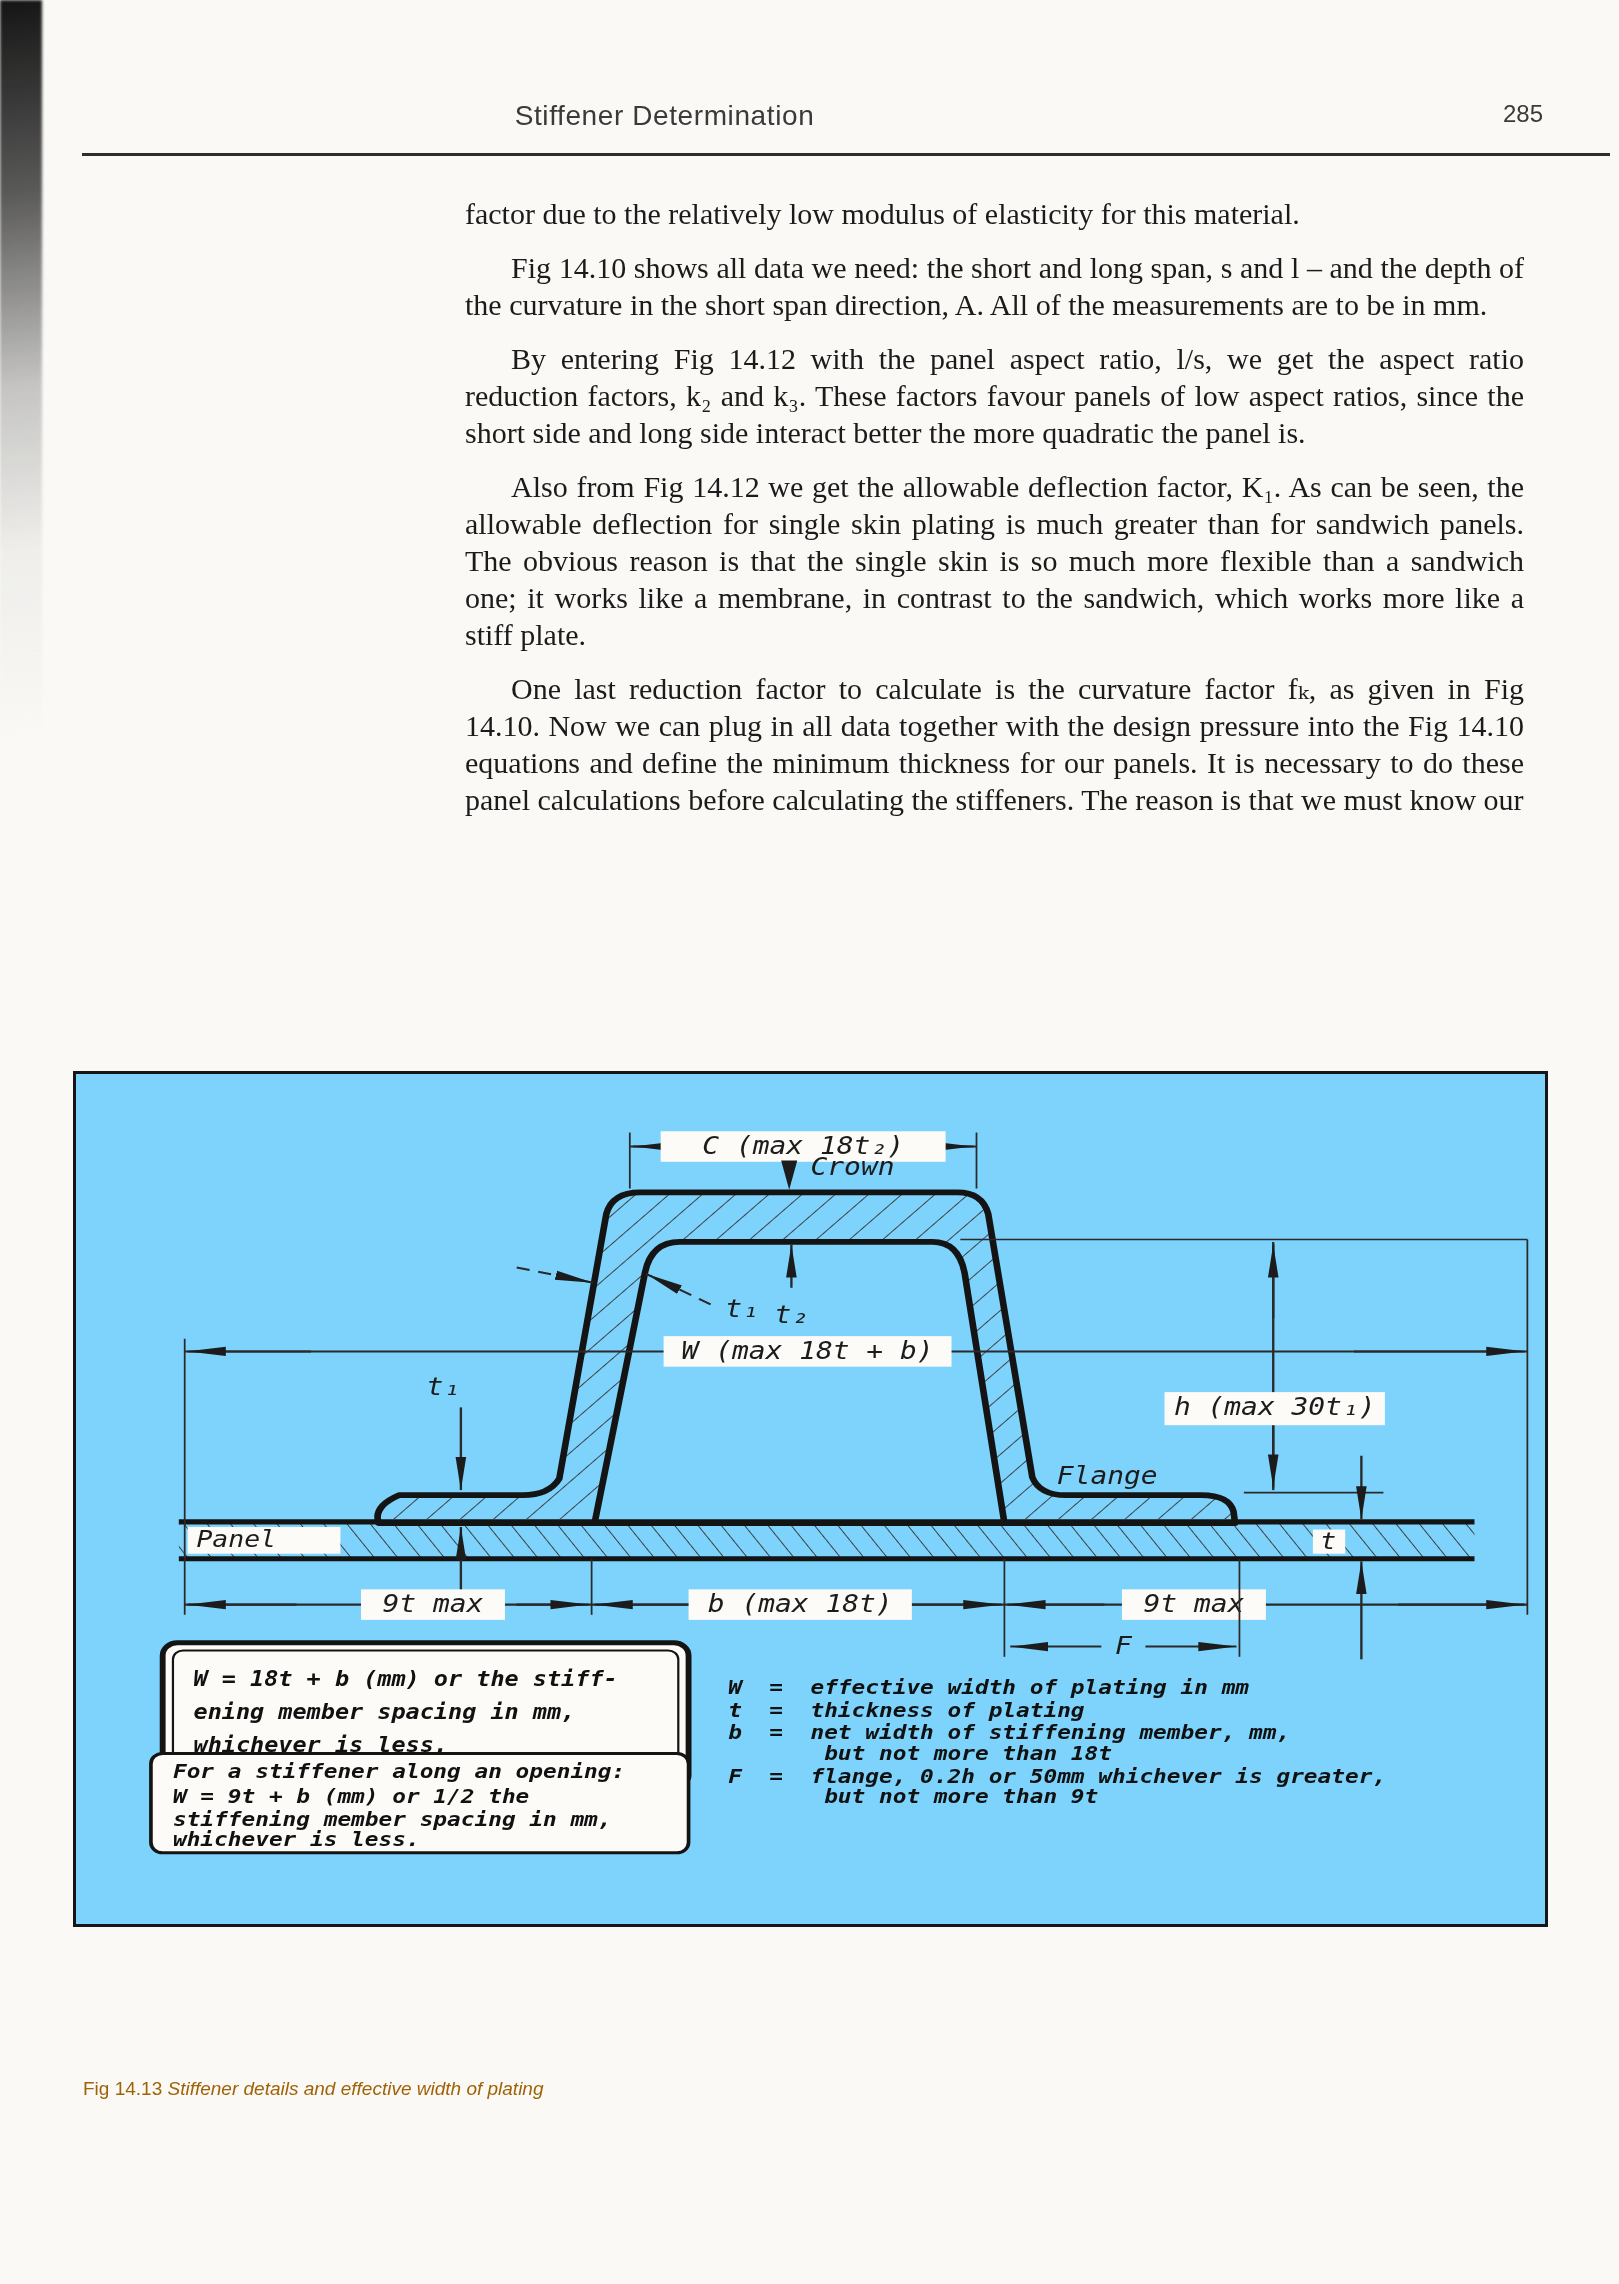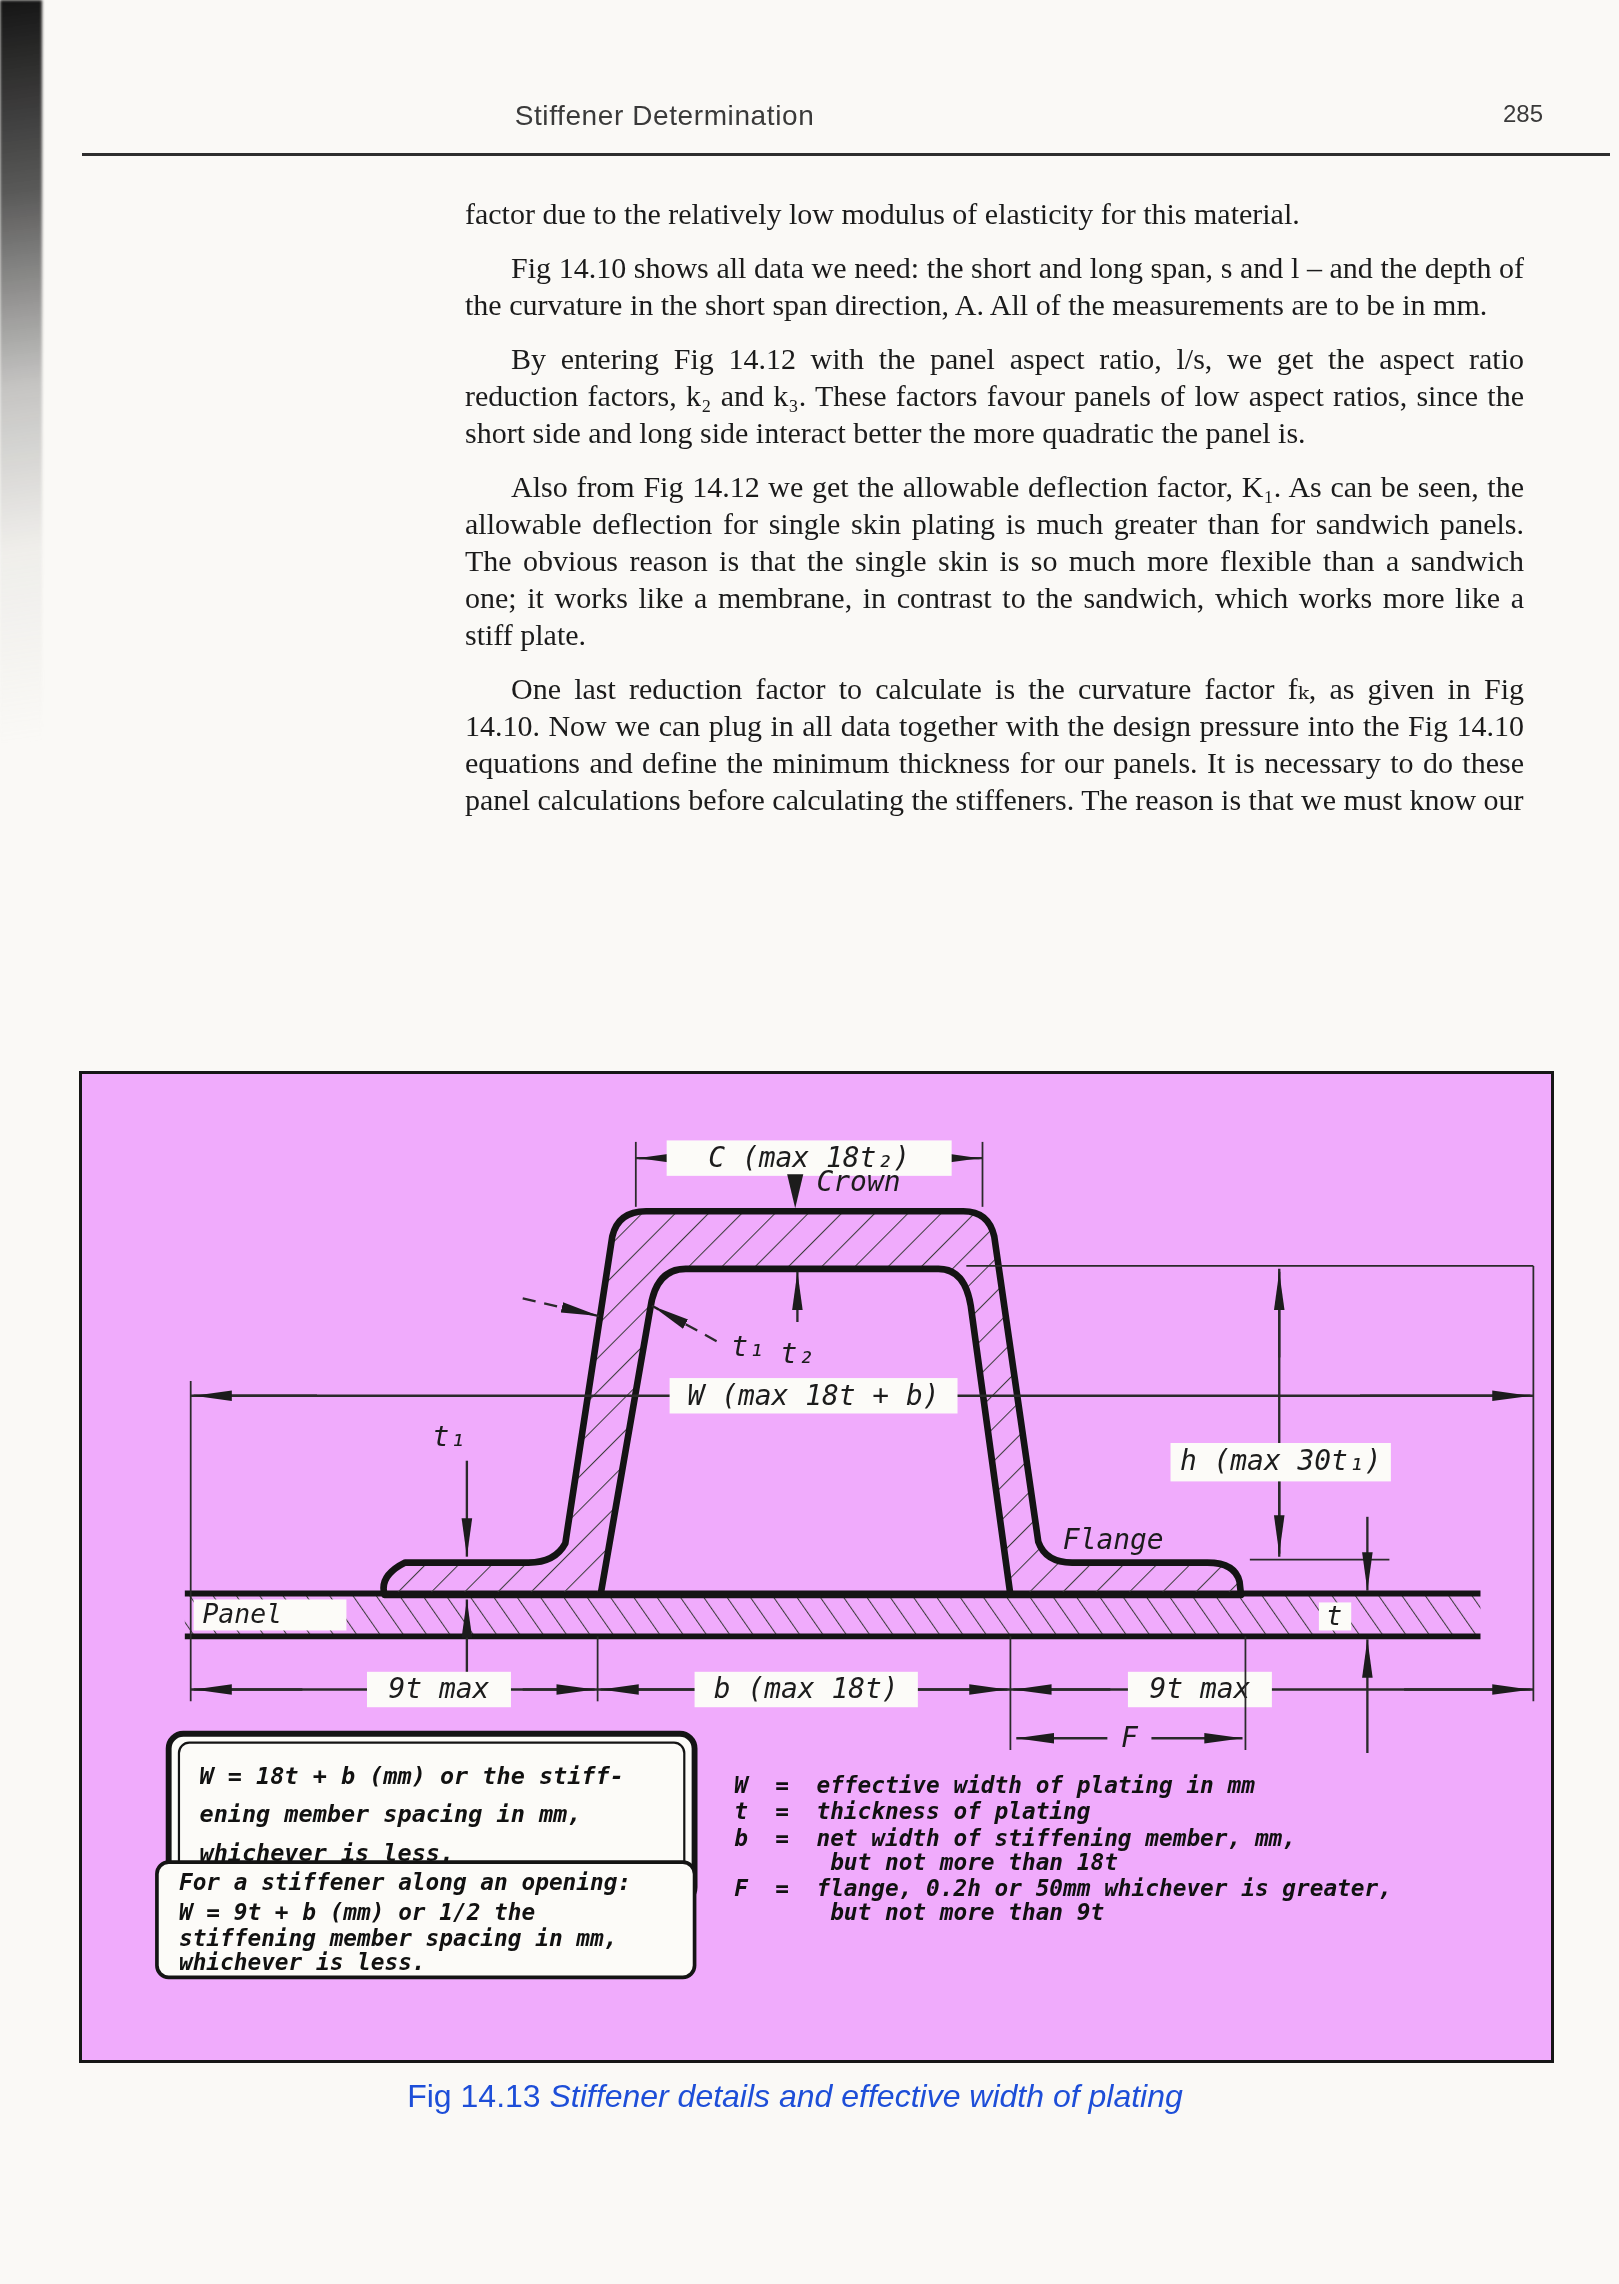--- a/index.html
+++ b/index.html
@@ -17,35 +17,35 @@
   .running-header{position:absolute;top:100px;left:0;width:1620px;height:42px;
     font-family:"Liberation Sans","DejaVu Sans",sans-serif;color:#3a3a3a;}
   .header-title{position:absolute;left:451px;width:427px;text-align:center;
     font-size:28px;font-weight:400;letter-spacing:0.6px;}
   .page-number{position:absolute;left:1436px;width:107px;text-align:right;font-size:24px;}
   .header-rule{position:absolute;left:82px;top:153px;width:1528px;height:3px;background:#2e2e2e;}
   .body-text{position:absolute;left:448px;top:178px;width:1093px;
     font-size:30px;line-height:37px;text-align:justify;}
   .body-text p{margin:17px;}
   .body-text p.indent{text-indent:46px;}
-  .figure-box{position:absolute;left:79px;top:1071px;width:1475px;height:992px;
-    border:3px solid #161616;background:#f0abfc;box-sizing:border-box;}
+  .figure-box{position:absolute;left:73px;top:1071px;width:1475px;height:856px;
+    border:3px solid #161616;background:#7dd3fc;box-sizing:border-box;}
   .figure-box svg{display:block;width:100%;height:100%;}
   svg text{white-space:pre;}
   .dlab{font:italic 19px "DejaVu Sans Mono","DejaVu Sans",monospace;fill:#1c1c1c;}
   .dlab-sm{font:italic 18px "DejaVu Sans Mono","DejaVu Sans",monospace;fill:#1c1c1c;}
   .dnote{font:italic 700 16px "DejaVu Sans Mono","DejaVu Sans",monospace;fill:#111;}
   .dnote2{font:italic 700 15.5px "DejaVu Sans Mono","DejaVu Sans",monospace;fill:#111;}
   .ddef{font:italic 700 15.5px "DejaVu Sans Mono","DejaVu Sans",monospace;fill:#111;}
   .dimline{stroke:#2a2a2a;stroke-width:1.6;fill:none;}
   .extline{stroke:#2a2a2a;stroke-width:1.2;fill:none;}
   .dashed{stroke-dasharray:9 6;}
   .bgpatch{fill:#fcfbf8;stroke:none;}
   .caption{position:absolute;left:83px;top:2078px;width:1424px;
-    font-family:"Liberation Sans","DejaVu Sans",sans-serif;font-size:32px;color:#1d4ed8;text-align:center;}
+    font-family:"Liberation Sans","DejaVu Sans",sans-serif;font-size:19px;color:#a16207;}
   .caption .cap-italic{font-style:italic;}
 </style>
 </head>
 <body>
 
 <div class="edge-shadow"></div>
 
 <div class="running-header">
   <div class="header-title">Stiffener Determination</div>
   <div class="page-number">285</div>

